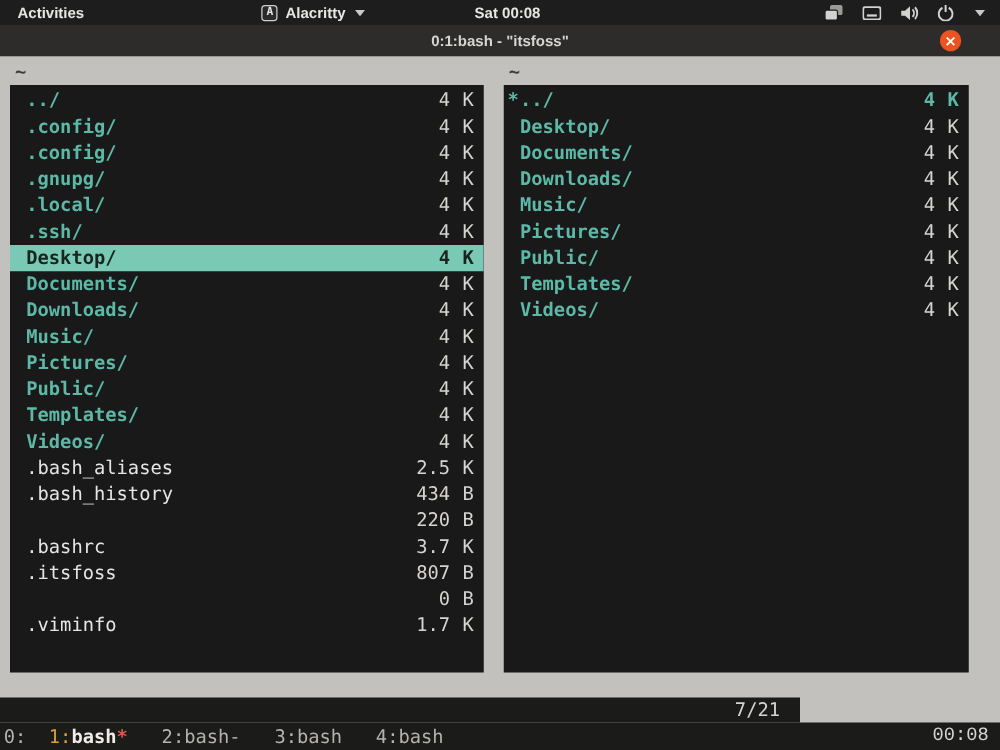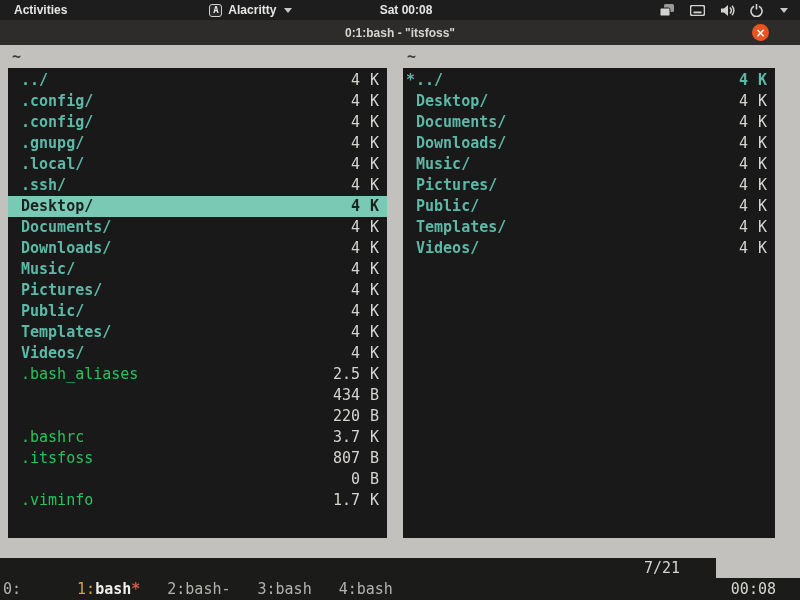--- a/index.html
+++ b/index.html
@@ -54,50 +54,50 @@
   .pane-left  { left: 8px;   width: 379px; }
   .pane-right { left: 403px; width: 372px; }
 
   .row { display: flex; align-items: center; height: 21px; line-height: 21px; padding: 0 7px 0 3px; }
   .marker { flex: none; width: 10px; font-weight: 700; color: var(--accent_teal, #5db9a7); }
   .fname { white-space: pre; }
   .fspacer { flex: 1; }
   .sz-val { flex: none; min-width: 28px; text-align: right; }
   .sz-unit { flex: none; min-width: 10px; margin-left: 10px; text-align: left; }
   .row.dir .fname { color: var(--accent_teal, #5db9a7); font-weight: 700; }
-  .row.file .fname { color: #22c55e; }
+  .row.file .fname { color: #e5e5e5; }
   .row .sz-val, .row .sz-unit { color: #d6d4d0; }
   .row.marked .fname, .row.marked .sz-val, .row.marked .sz-unit {
     color: var(--accent_teal, #5db9a7); font-weight: 700; }
   .row.active { background: var(--highlight_teal, #79c9b4); }
   .row.active .fname, .row.active .sz-val, .row.active .sz-unit {
     color: #19241f; font-weight: 700; }
 
   
   .status-bar { position: absolute; top: 493px; left: 0; width: 800px; height: 20px;
     line-height: 20px; color: #45433f; font-weight: 700; white-space: pre; }
   .st-hint  { position: absolute; left: 12px; }
   .st-owner { position: absolute; left: 277px; }
   .st-size  { position: absolute; left: 530px; }
 
   
-  .ruler-row { position: absolute; top: 513px; left: 0; width: 716px; height: 20px;
+  .ruler-row { position: absolute; top: 513px; left: 0; width: 640px; height: 20px;
     background: #1b1b1a; color: #d6d4d0; line-height: 20px; text-align: right;
-    padding-right: 36px; }
+    padding-right: 16px; }
 
   
   .tmux-bar { position: absolute; top: 533px; left: 0; width: 800px; height: 22px;
     background: #1b1b1a; color: #b4b2ae; line-height: 22px; display: flex; }
   .tmux-session { margin-left: 3px; margin-right: 18px; }
   .twin { margin-right: 27px; white-space: pre; }
   .twin .idx, .twin .wname, .twin .wflag { color: #b4b2ae; }
   .twin.active .idx   { color: var(--tmux_yellow, #d9a13c); }
   .twin.active .wname { color: #efedea; font-weight: 700; }
   .twin.active .wflag { color: var(--tmux_red, #df5749); font-weight: 700; }
-  .tmux-clock { margin-left: auto; margin-right: 24px; color: #d6d4d0; }
+  .tmux-clock { margin-left: auto; margin-right: 9px; color: #d6d4d0; font-family: Liberation Mono, monospace; }
 </style>
 </head>
 <body>
 
 <div class="gnome-bar">
   <span class="activities">Activities</span>
   <span class="app-menu">
     <span class="alacritty-icon">A</span>
     <span>Alacritty</span>
     <span class="caret-down"></span>
@@ -246,20 +246,21 @@
       </div>
       <div class="row file">
         <span class="marker"></span>
         <span class="fname">.bash_aliases</span>
         <span class="fspacer"></span>
         <span class="sz-val">2.5</span>
         <span class="sz-unit">K</span>
       </div>
       <div class="row file">
         <span class="marker"></span>
+        <span class="fname">.bash_history</span>
         <span class="fspacer"></span>
         <span class="sz-val">434</span>
         <span class="sz-unit">B</span>
       </div>
       <div class="row file">
         <span class="marker"></span>
         <span class="fspacer"></span>
         <span class="sz-val">220</span>
         <span class="sz-unit">B</span>
       </div>
@@ -363,21 +364,21 @@
     <span class="st-size">4 K</span>
     
   </div>
 
   <div class="ruler-row">
     <span>7/21</span>
   </div>
 
   <div class="tmux-bar">
     <span class="tmux-session">0:</span>
-    <span id="tmux-windows" style="display:flex;margin-left:38px;">
+    <span id="tmux-windows" style="display:flex;">
         <span class="twin active"><span class="idx">1:</span><span class="wname">bash</span><span class="wflag">*</span></span>
         <span class="twin"><span class="idx">2:</span><span class="wname">bash</span><span class="wflag">-</span></span>
         <span class="twin"><span class="idx">3:</span><span class="wname">bash</span><span class="wflag"></span></span>
         <span class="twin"><span class="idx">4:</span><span class="wname">bash</span><span class="wflag"></span></span>
       </span>
     <span class="tmux-clock">00:08</span>
   </div>
 
 </div>
 

